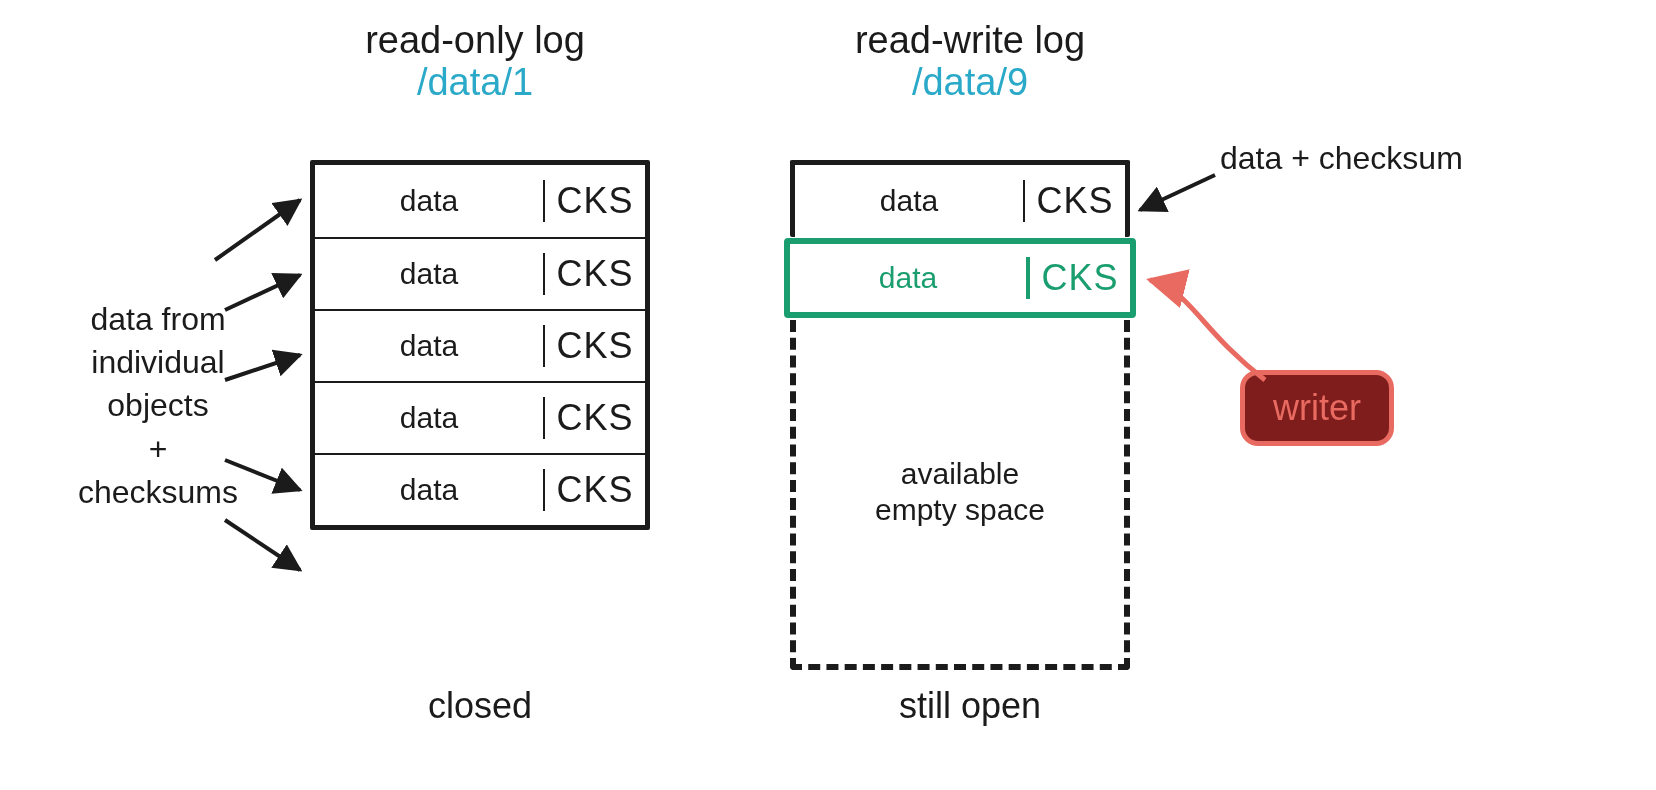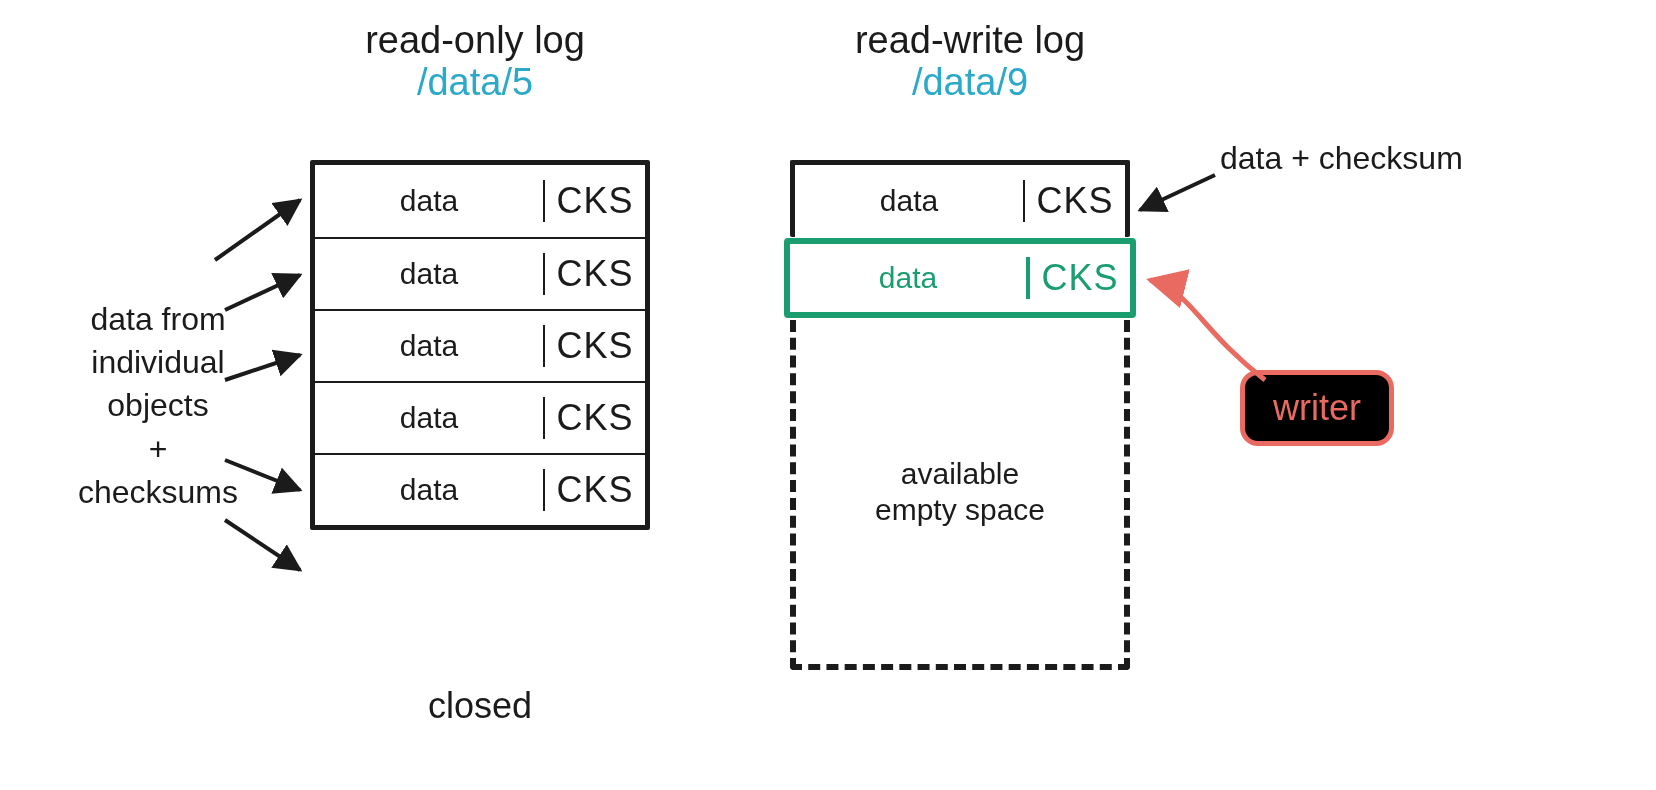--- a/index.html
+++ b/index.html
@@ -92,42 +92,42 @@
     text-align: left;
     line-height: 1.35;
   }
   .writer-box {
     position: absolute;
     border: 5px solid #e86a60;
     color: #e86a60;
     border-radius: 18px;
     font-size: 36px;
     padding: 12px 28px;
-    background: #000000;
+    background: #7f1d1d;
   }
   .anno {
     position: absolute;
     font-size: 32px;
   }
   svg.overlay {
     position: absolute;
     left: 0; top: 0;
     width: 1656px;
     height: 790px;
     pointer-events: none;
   }
 </style>
 </head>
 <body>
 
 <div class="canvas">
 
   <div class="title" style="left:305px; top:20px; width:340px;">
     <div>read-only log</div>
-    <div class="path">/data/5</div>
+    <div class="path">/data/1</div>
   </div>
 
   <div class="table" style="left:310px; top:160px; width:340px;" id="left-table">
       <div class="row">
         <div class="cell-data">data</div>
         <div class="cell-cks">CKS</div>
       </div>
       <div class="row">
         <div class="cell-data">data</div>
         <div class="cell-cks">CKS</div>
@@ -167,20 +167,21 @@
     </div>
 
   <div class="row-green" style="left:784px; top:238px; width:352px; height:80px;">
     <div class="cell-data">data</div>
     <div class="cell-cks">CKS</div>
   </div>
 
   <div class="dashed-box" style="left:790px; top:320px; width:340px; height:350px; white-space:pre-line;">available
 empty space</div>
 
+  <div class="caption" style="left:840px; top:685px; width:260px;">still open</div>
 
   <div class="anno" style="left:1220px; top:140px;">data + checksum</div>
 
 
   <div class="writer-box" style="left:1240px; top:370px;">writer</div>
 
   <svg class="overlay">
     <defs>
       <marker id="ah-black" viewBox="0 0 10 10" refX="9" refY="5" markerWidth="7" markerHeight="7" orient="auto-start-reverse">
         <path d="M 0 0 L 10 5 L 0 10 z" fill="#1b1b1b"></path>

